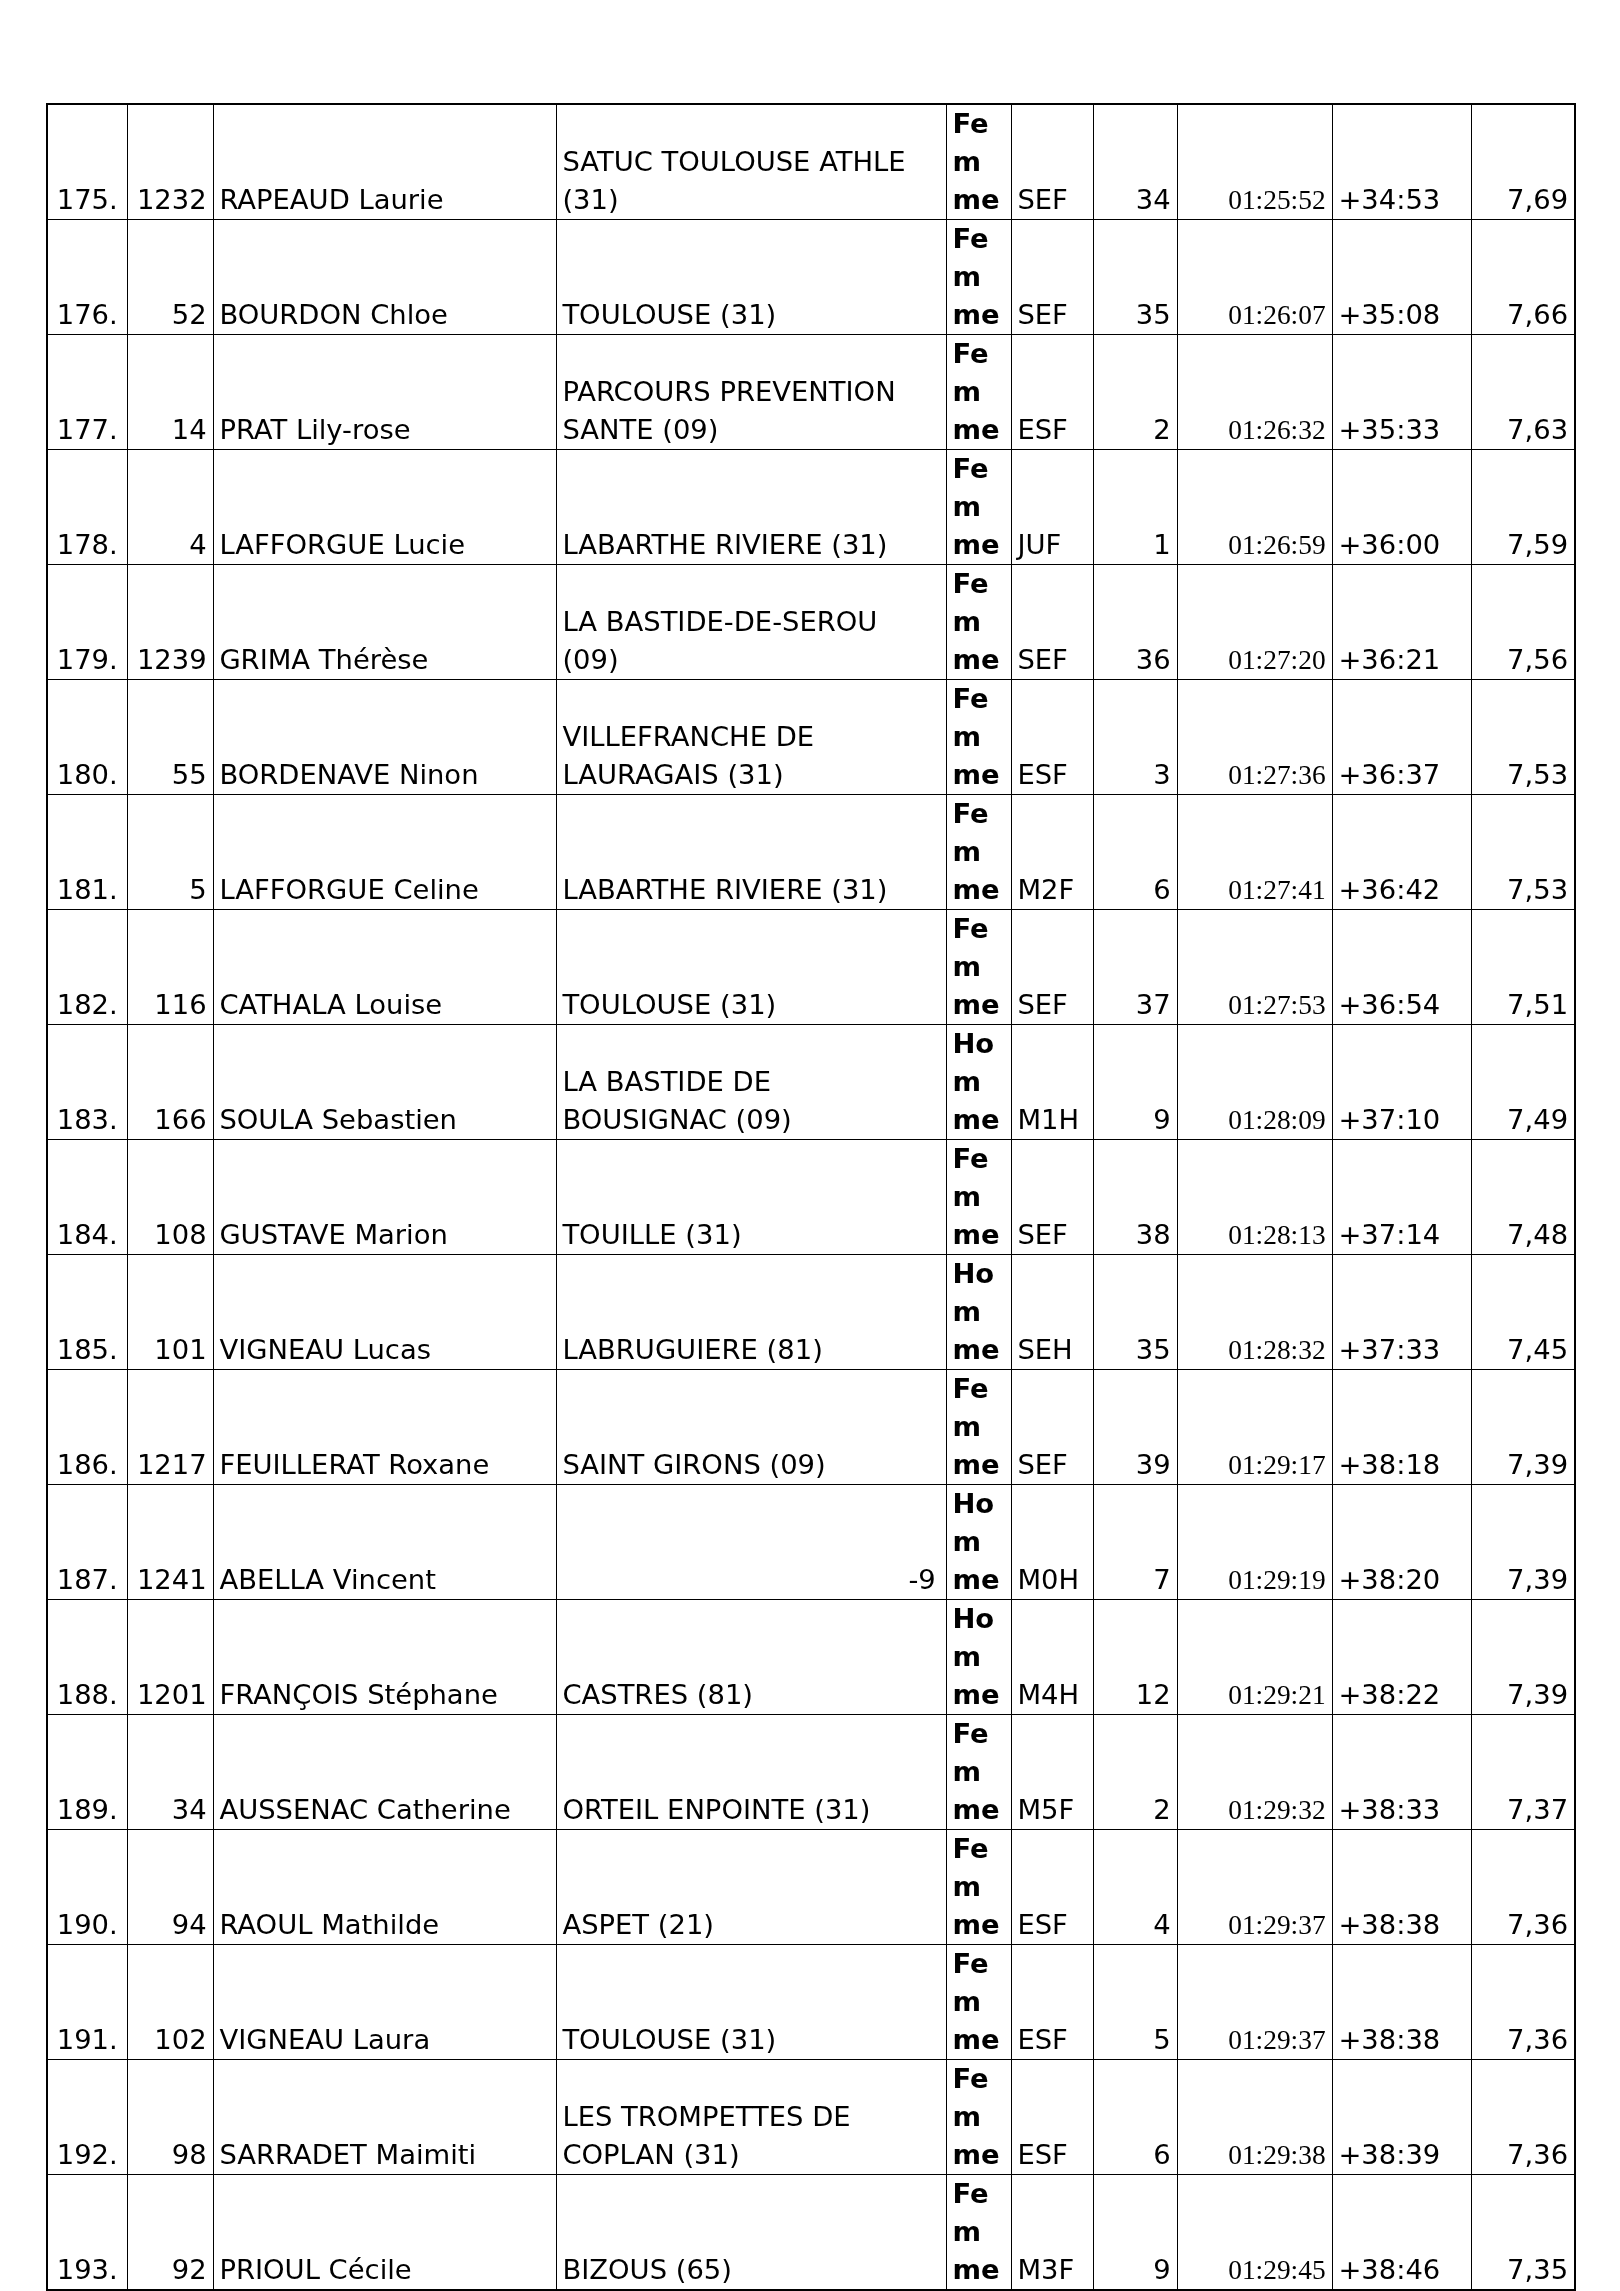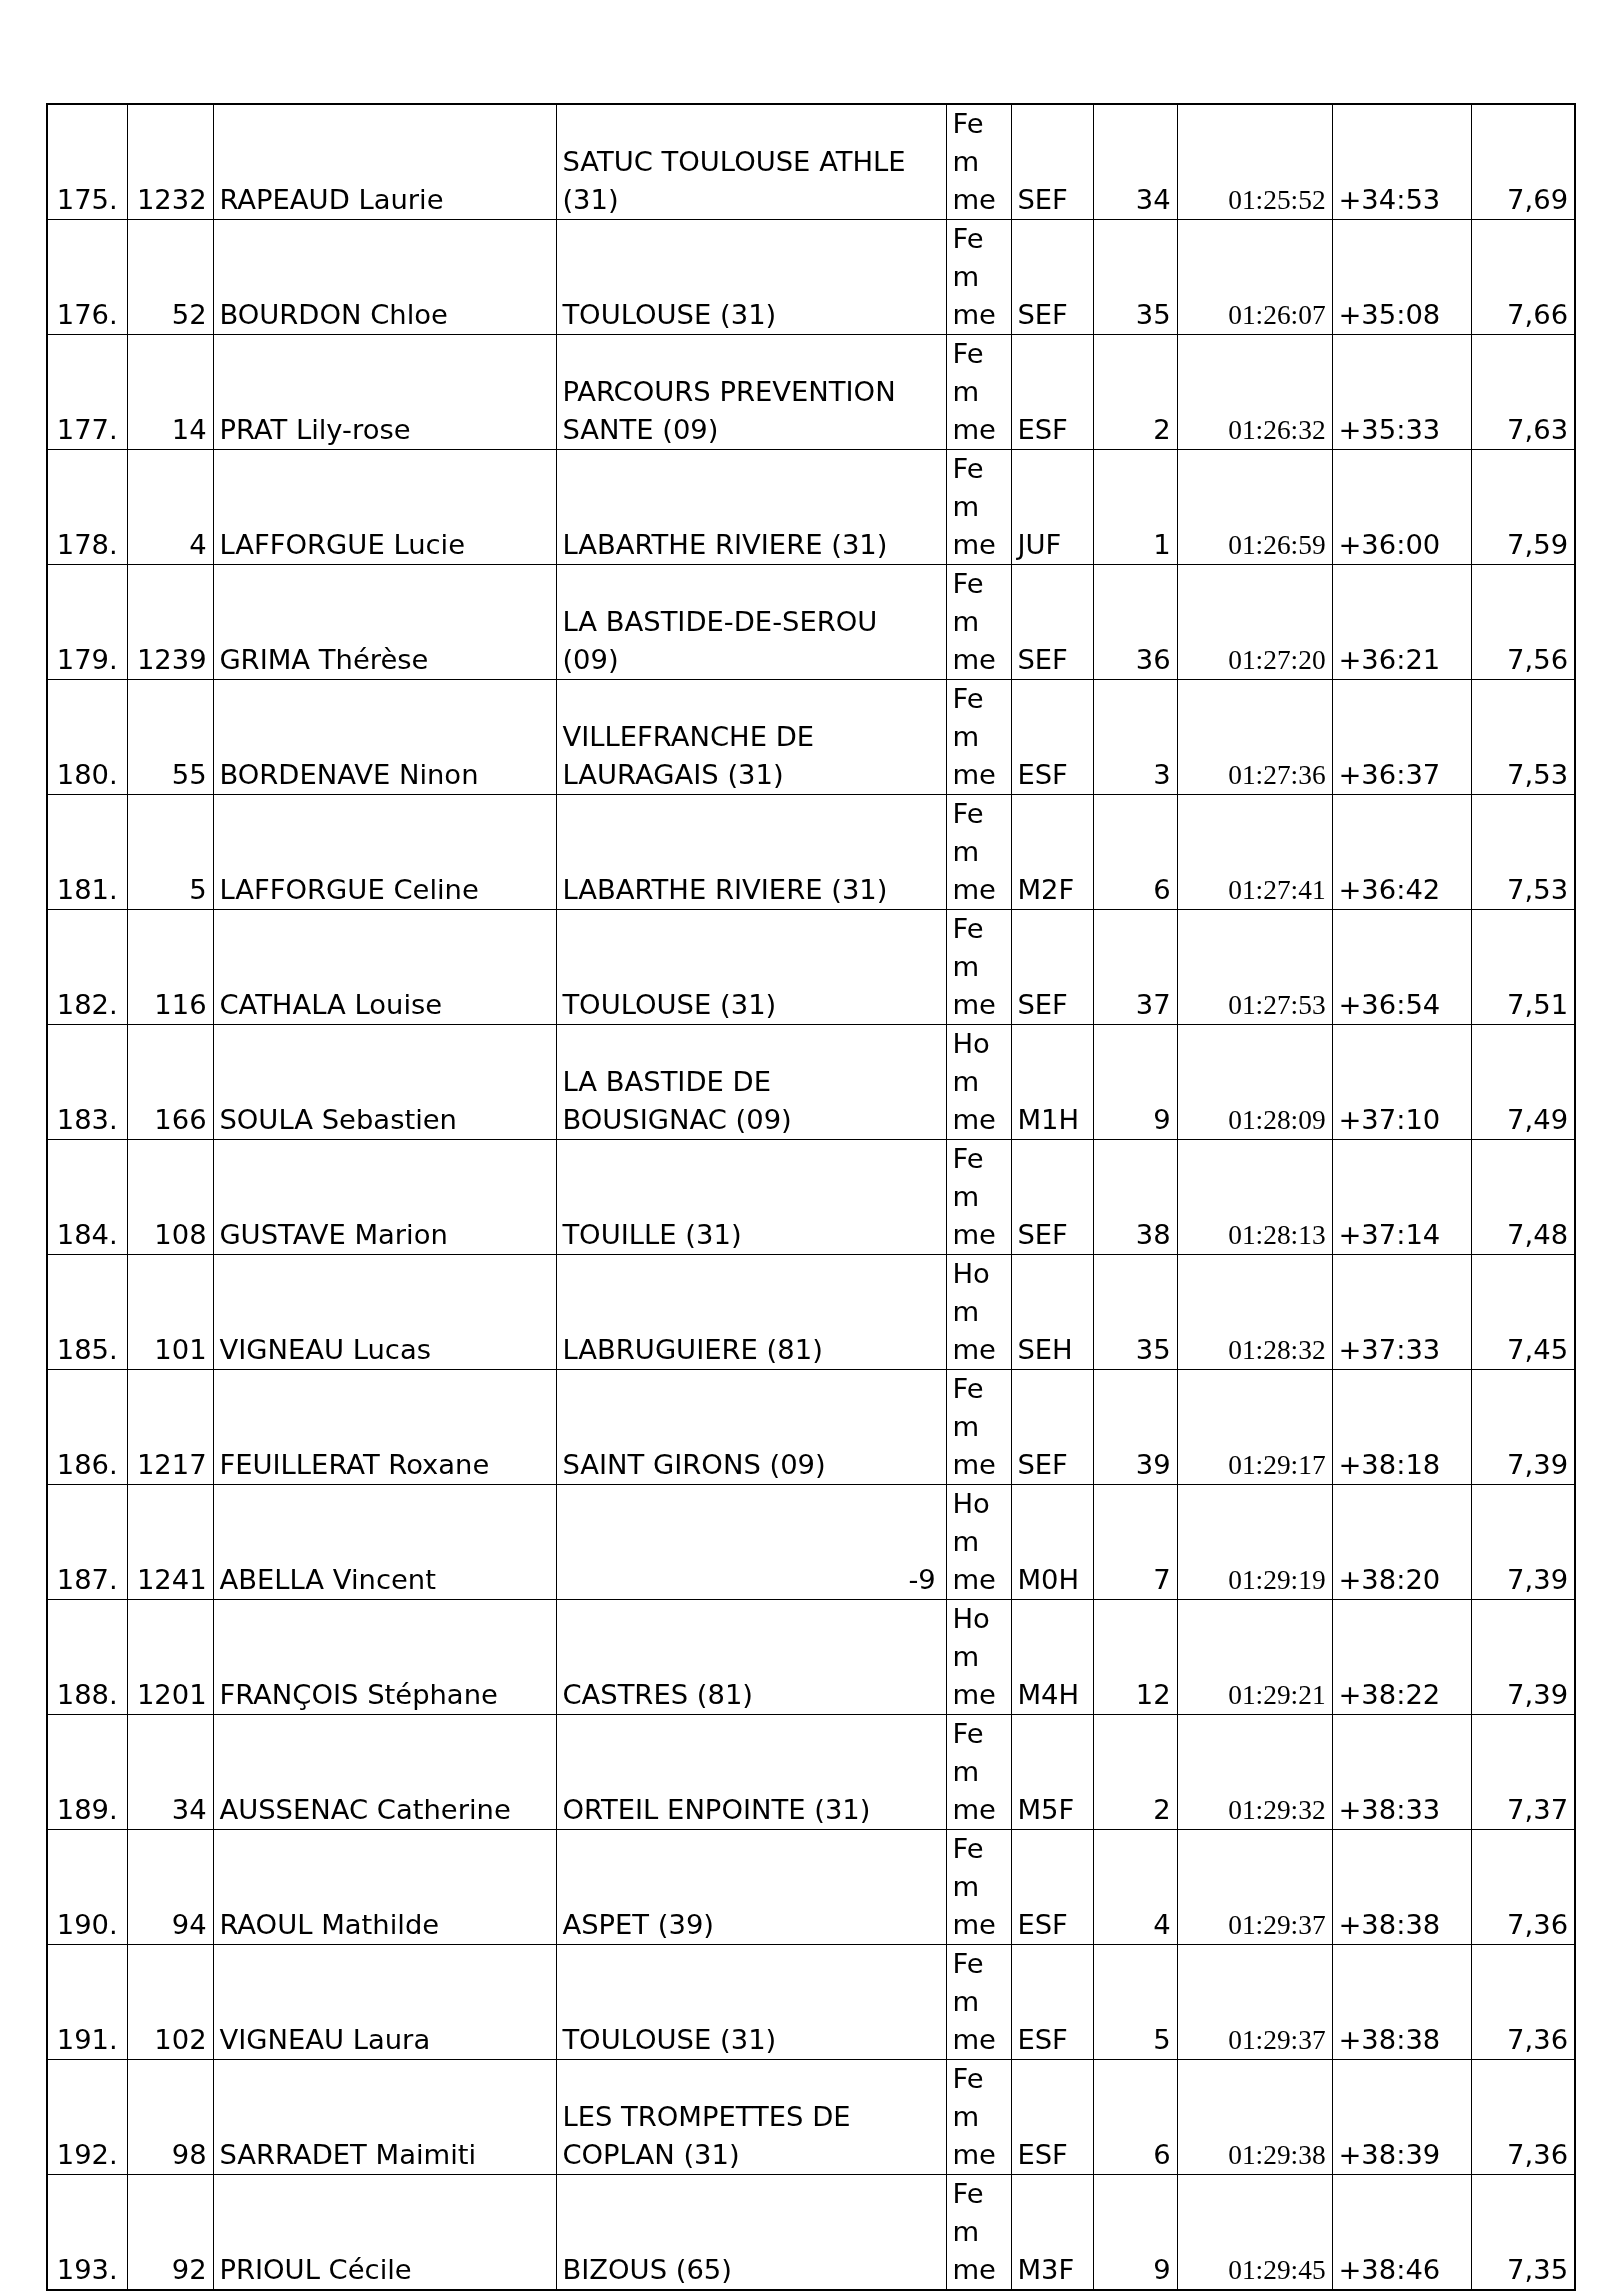--- a/index.html
+++ b/index.html
@@ -61,21 +61,21 @@
   td.club   { text-align: left;  padding-left: 7.8px; margin-left: 25px; }
   td.club.ralign { text-align: right; padding-right: 9.8px; }
   td.sex    { text-align: left;  padding-left: 6.9px; line-height: 38px; }
   td.cat    { text-align: left;  padding-left: 7.8px; }
   td.catrk  { text-align: right; padding-right: 8.8px; }
   td.time   { text-align: right; padding-right: 7.8px; font-family: Liberation Serif, serif; }
   td.gap    { text-align: left;  padding-left: 6.9px; }
   td.speed  { text-align: right; padding-right: 11.8px; margin-left: 15px; }
 
   
-  td.sex .frag { display: block; }
+  td.sex .frag { display: block; font-weight: bold; }
 </style>
 </head>
 <body>
 
 <div id="page">
   <table class="results">
     <colgroup>
       <col class="c-place">
         <col class="c-bib">
         <col class="c-name">
@@ -310,21 +310,21 @@
           <td class="cat">M5F</td>
           <td class="catrk">2</td>
           <td class="time">01:29:32</td>
           <td class="gap">+38:33</td>
           <td class="speed">7,37</td>
         </tr>
         <tr>
           <td class="place">190.</td>
           <td class="bib">94</td>
           <td class="name">RAOUL Mathilde</td>
-          <td class="club">ASPET (39)</td>
+          <td class="club">ASPET (21)</td>
           <td class="sex">
             <span class="frag">Fem</span>
             <span class="frag">me</span>
           </td>
           <td class="cat">ESF</td>
           <td class="catrk">4</td>
           <td class="time">01:29:37</td>
           <td class="gap">+38:38</td>
           <td class="speed">7,36</td>
         </tr>

